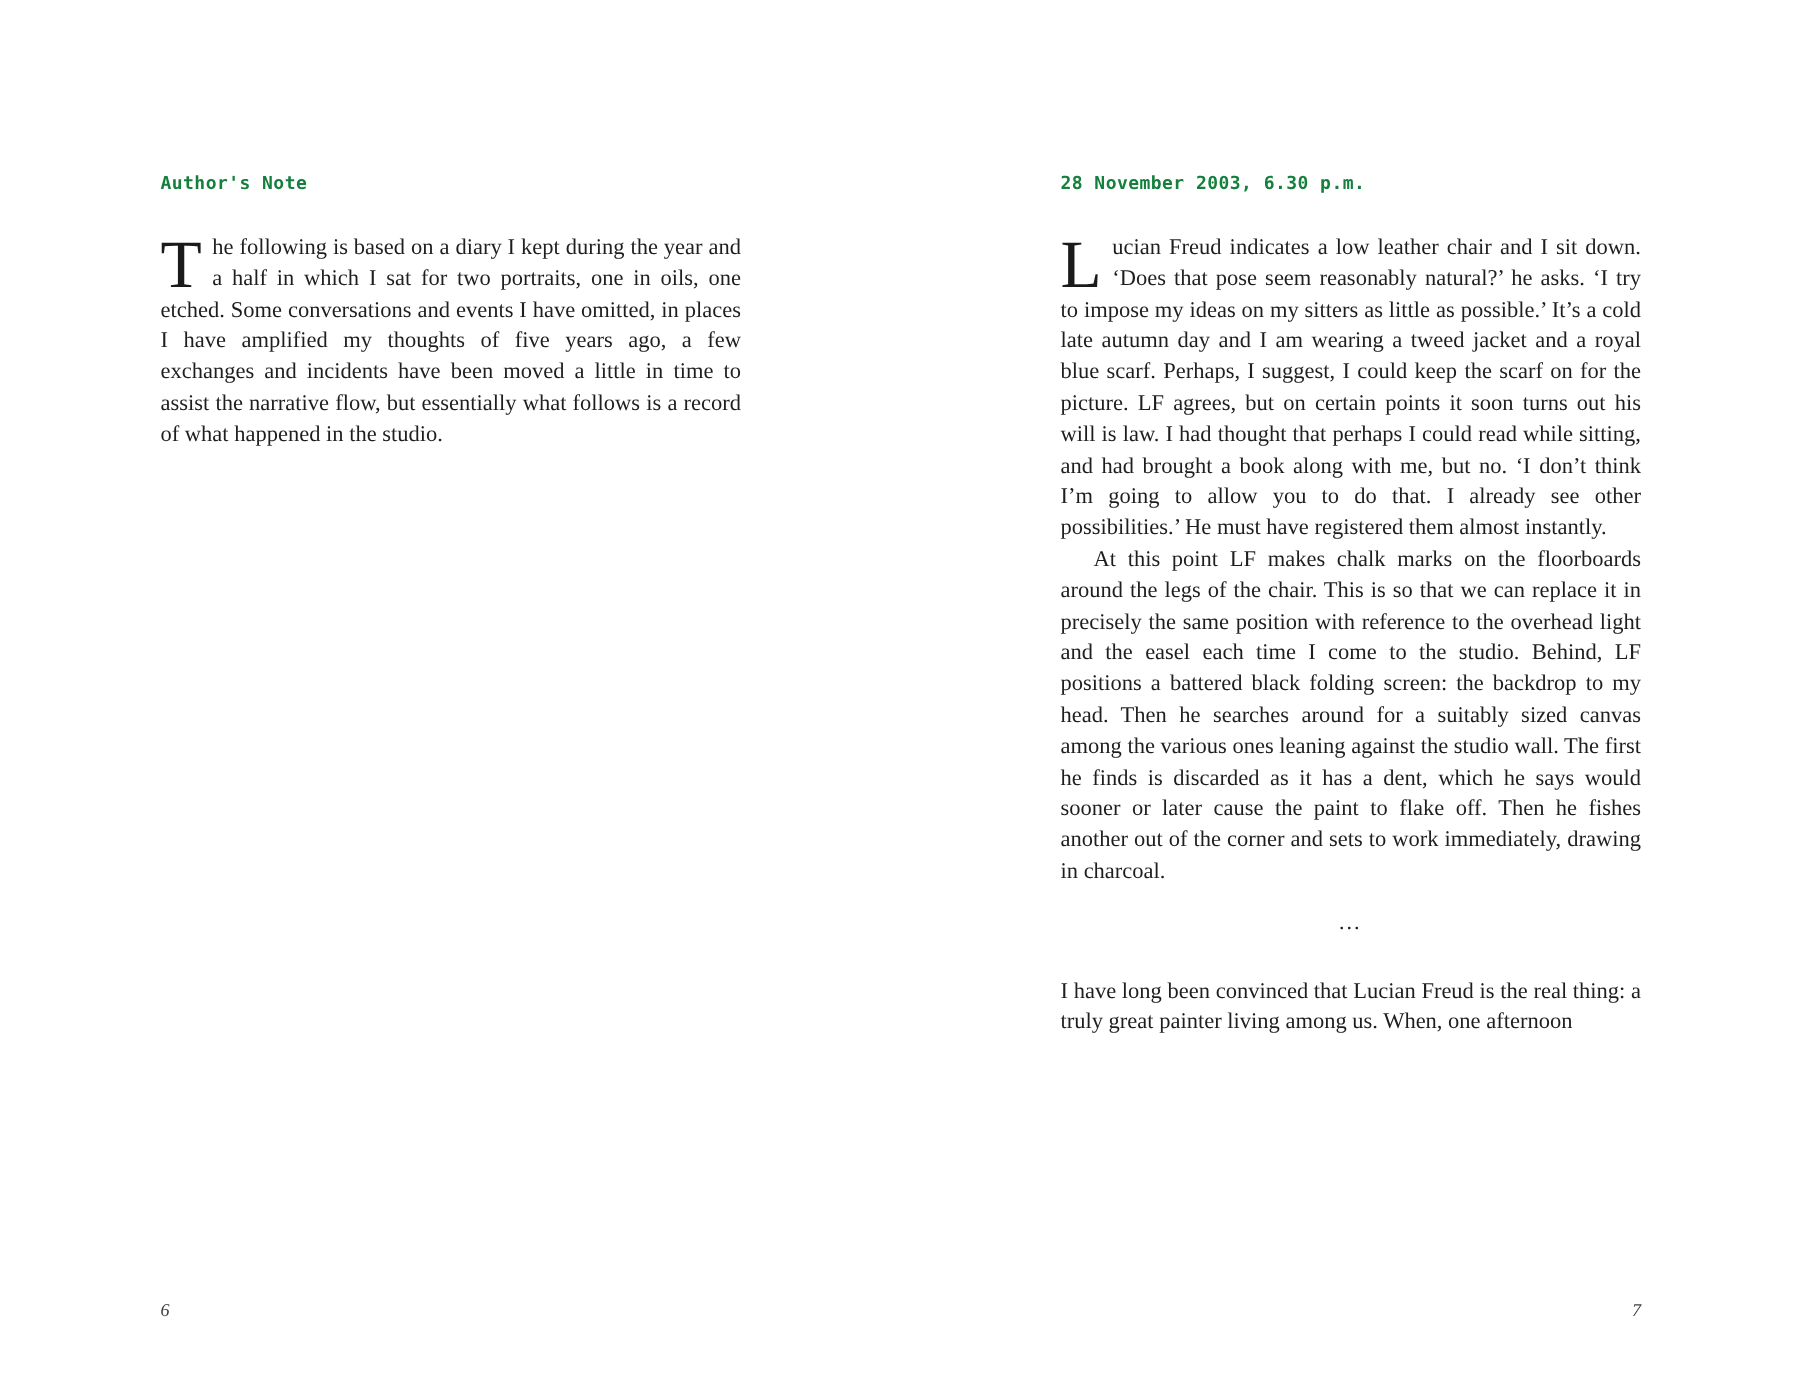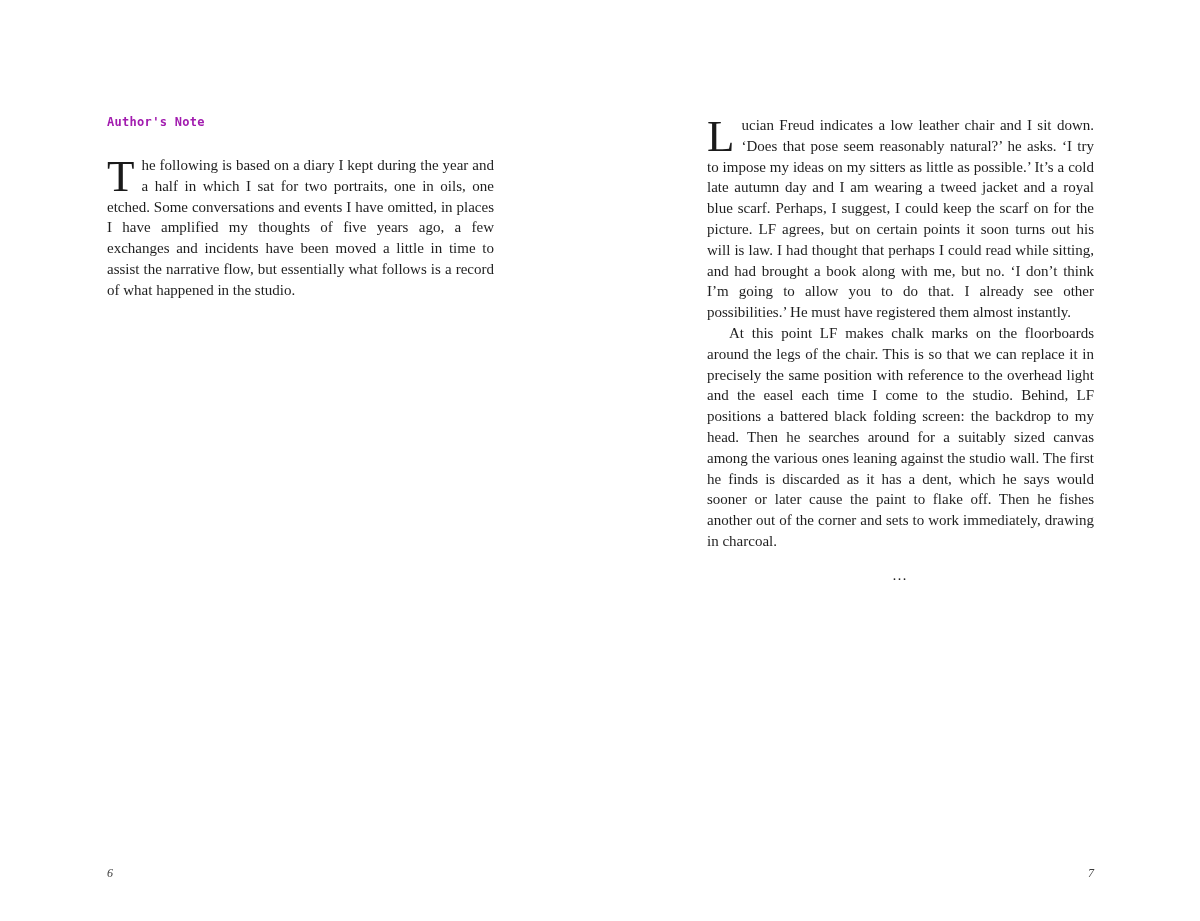--- a/index.html
+++ b/index.html
@@ -31,21 +31,21 @@
     top: 115px;
     left: 107px;
     width: 387px;
   }
   .heading {
     font-family: "DejaVu Sans Mono", "Liberation Mono", monospace;
     font-size: 12px;
     font-weight: bold;
     line-height: 14px;
     letter-spacing: 0.3px;
-    color: #a21caf;
+    color: #15803d;
     margin: 0 0 26px 0;
   }
   .body-text {
     font-size: 15px;
     line-height: 20.8px;
     text-align: justify;
     margin: 0;
   }
   .body-text.indent { text-indent: 22px; }
   .dropcap {
@@ -84,20 +84,22 @@
   <section class="page page-left">
     <div class="content">
       <h2 class="heading">Author's Note</h2>
       <p class="body-text"><span class="dropcap">T</span><span>he following is based on a diary I kept during the year and a half in which I sat for two portraits, one in oils, one etched. Some conversations and events I have omitted, in places I have amplified my thoughts of five years ago, a few exchanges and incidents have been moved a little in time to assist the narrative flow, but essentially what follows is a record of what happened in the studio.</span></p>
     </div>
     <div class="folio folio-left">6</div>
   </section>
 
   <section class="page page-right">
     <div class="content">
+      <h2 class="heading">28 November 2003, 6.30 p.m.</h2>
       <p class="body-text"><span class="dropcap">L</span><span>ucian Freud indicates a low leather chair and I sit down. ‘Does that pose seem reasonably natural?’ he asks. ‘I try to impose my ideas on my sitters as little as possible.’ It’s a cold late autumn day and I am wearing a tweed jacket and a royal blue scarf. Perhaps, I suggest, I could keep the scarf on for the picture. LF agrees, but on certain points it soon turns out his will is law. I had thought that perhaps I could read while sitting, and had brought a book along with me, but no. ‘I don’t think I’m going to allow you to do that. I already see other possibilities.’ He must have registered them almost instantly.</span></p>
       <p class="body-text indent">At this point LF makes chalk marks on the floorboards around the legs of the chair. This is so that we can replace it in precisely the same position with reference to the overhead light and the easel each time I come to the studio. Behind, LF positions a battered black folding screen: the backdrop to my head. Then he searches around for a suitably sized canvas among the various ones leaning against the studio wall. The first he finds is discarded as it has a dent, which he says would sooner or later cause the paint to flake off. Then he fishes another out of the corner and sets to work immediately, drawing in charcoal.</p>
       <div class="separator">…</div>
+      <p class="body-text">I have long been convinced that Lucian Freud is the real thing: a truly great painter living among us. When, one afternoon</p>
     </div>
     <div class="folio folio-right">7</div>
   </section>
 
 </div>
 
 </body></html>

